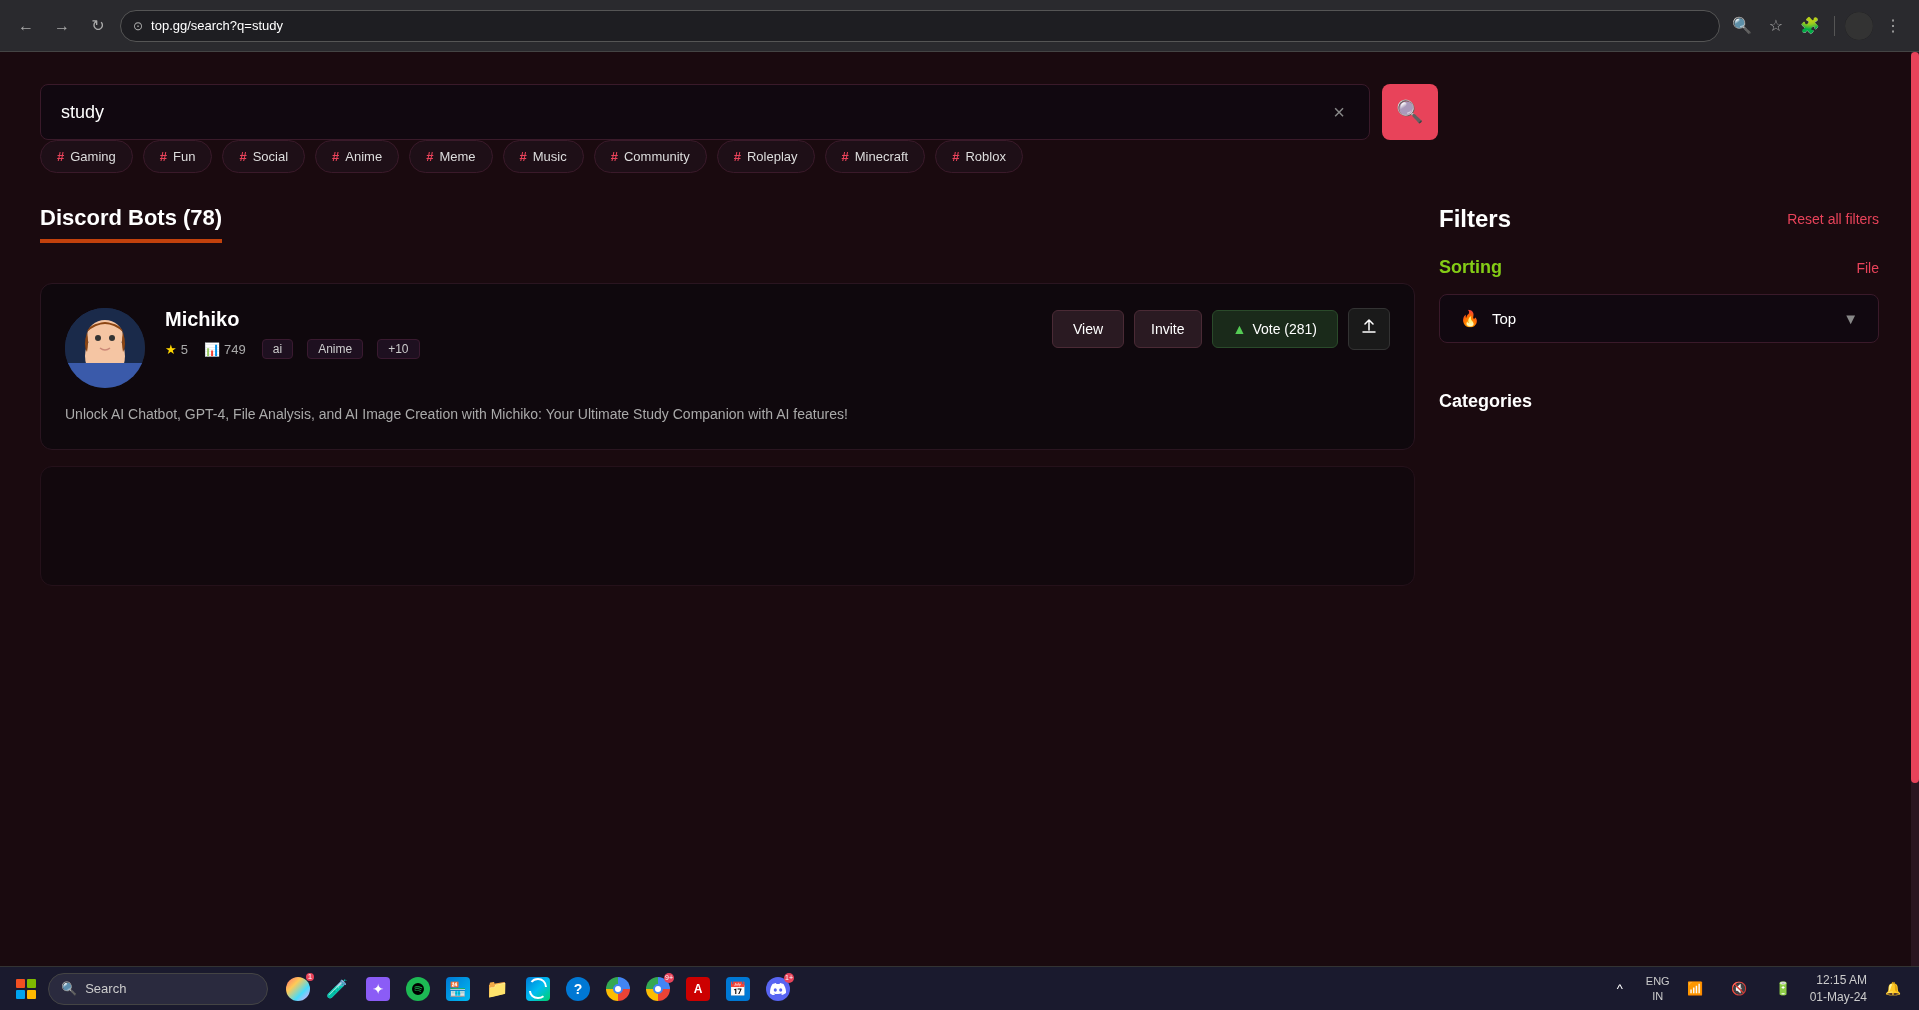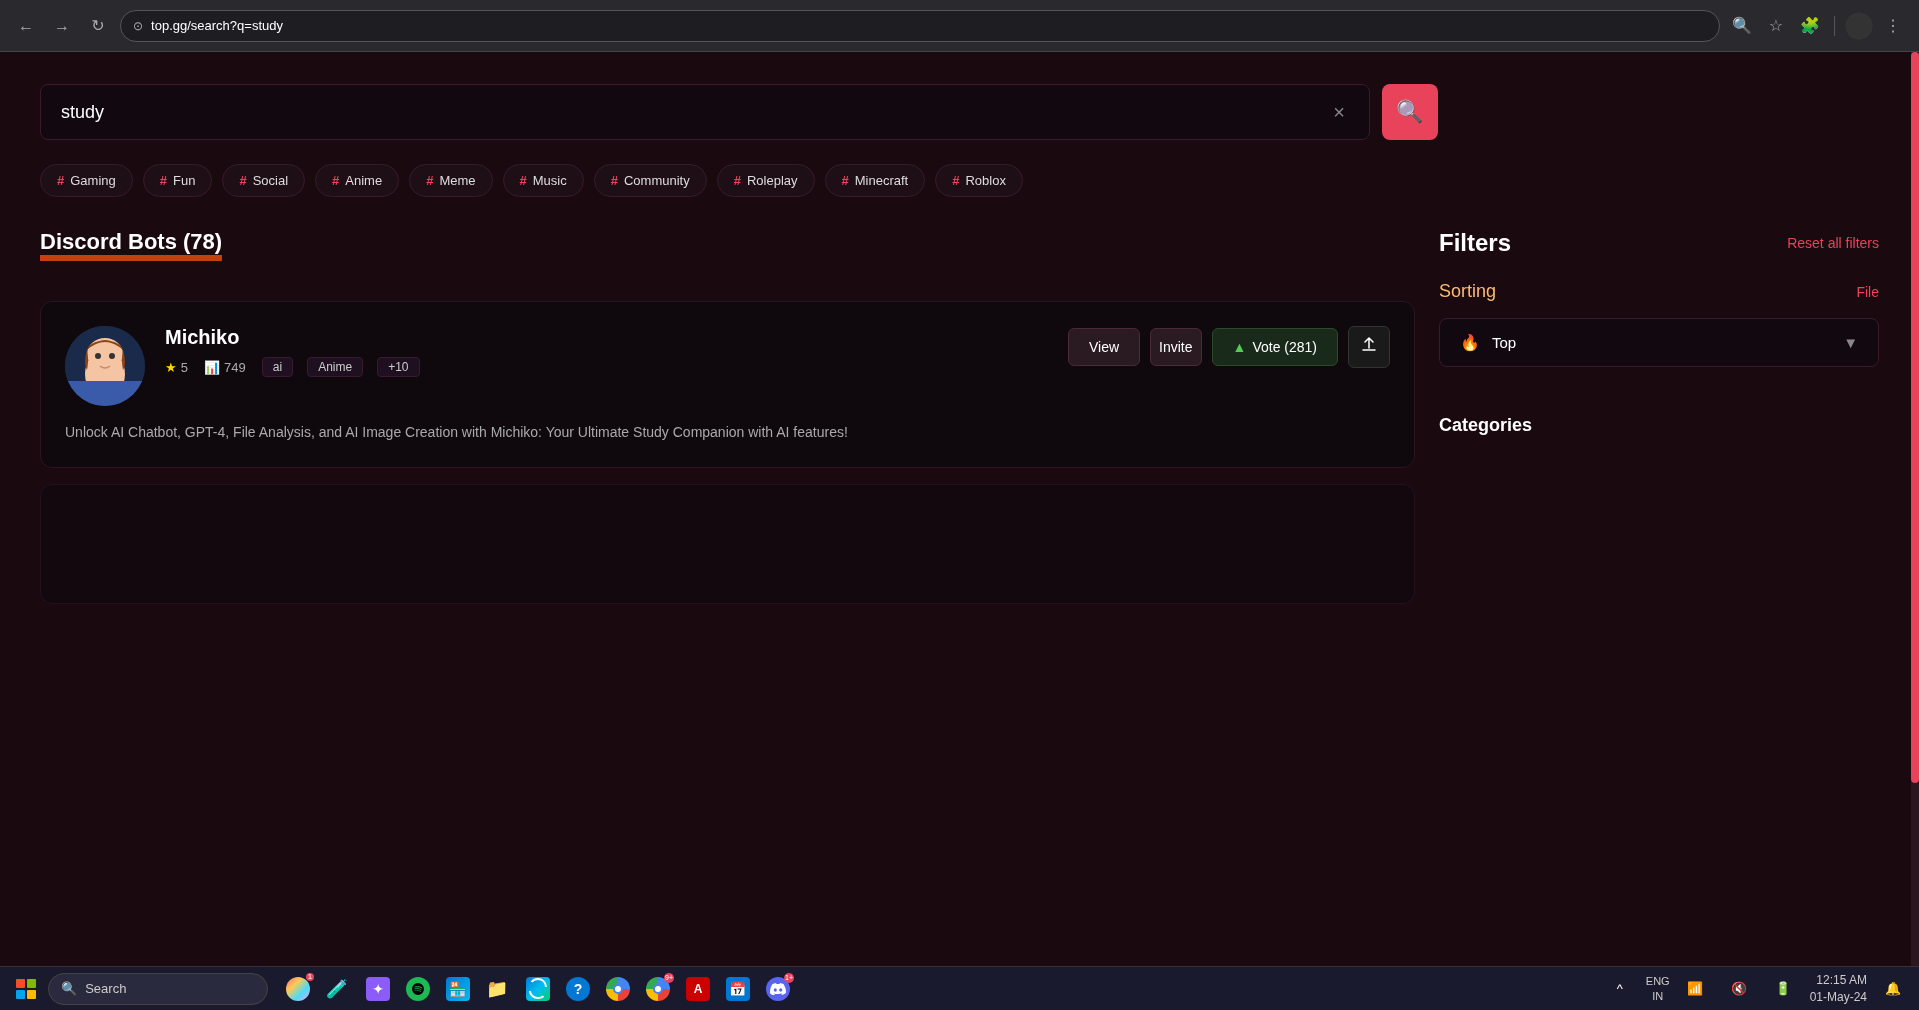--- a/index.html
+++ b/index.html
@@ -106,21 +106,20 @@
     
     .main-content {
       padding: 32px 40px;
     }
 
     
     .search-container {
       display: flex;
       align-items: flex-end;
       gap: 12px;
-      margin-bottom: 24px;
     }
     .search-bar {
       flex: 1;
       background: #110810;
       border: 1px solid #3a1a2a;
       border-radius: 8px;
       height: 56px;
       display: flex;
       align-items: center;
       padding: 0 20px;
@@ -183,22 +182,22 @@
     }
     .bots-section { flex: 1; }
     .filters-section { width: 440px; }
 
     
     .section-title {
       font-size: 22px;
       font-weight: 700;
       color: #fff;
       margin-bottom: 20px;
-      padding-bottom: 0;
-      border-bottom: 6px solid #c2410c;
+      padding-bottom: 8px;
+      border-bottom: 4px solid #c2410c;
       display: inline-block;
     }
 
     
     .bot-card {
       background: #0f080d;
       border: 1px solid #2a1520;
       border-radius: 12px;
       padding: 24px;
       margin-bottom: 16px;
@@ -270,21 +269,21 @@
       border-radius: 6px;
       padding: 10px 20px;
       color: #fff;
       font-size: 14px;
       cursor: pointer;
     }
     .btn-invite {
       background: #2a1a22;
       border: 1px solid #4a2a35;
       border-radius: 6px;
-      padding: 10px 8px;
+      padding: 10px 16px;
       color: #fff;
       font-size: 14px;
       cursor: pointer;
     }
     .btn-vote {
       background: #1a2a1a;
       border: 1px solid #2a4a2a;
       border-radius: 6px;
       padding: 10px 20px;
       color: #fff;
@@ -333,22 +332,22 @@
       text-decoration: none;
     }
     .sorting-header {
       display: flex;
       justify-content: space-between;
       align-items: center;
       margin-bottom: 16px;
     }
     .sorting-title {
       font-size: 18px;
-      font-weight: 400;
-      color: #fdba74;
+      font-weight: 700;
+      color: #84cc16;
     }
     .sorting-select {
       background: #110810;
       border: 1px solid #3a1a2a;
       border-radius: 8px;
       padding: 14px 20px;
       color: #fff;
       font-size: 15px;
       display: flex;
       align-items: center;

